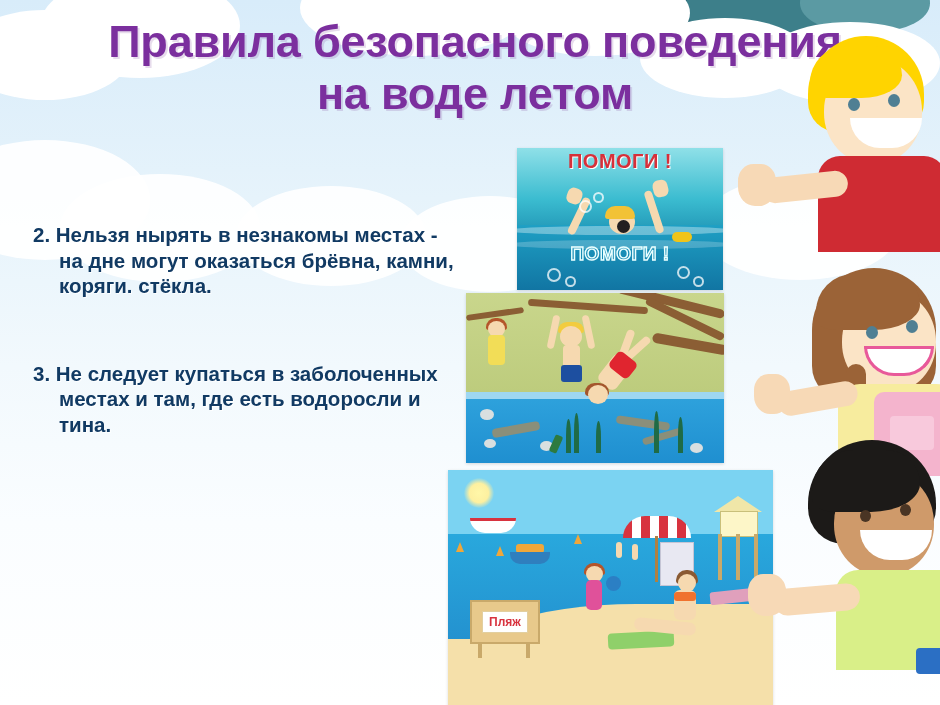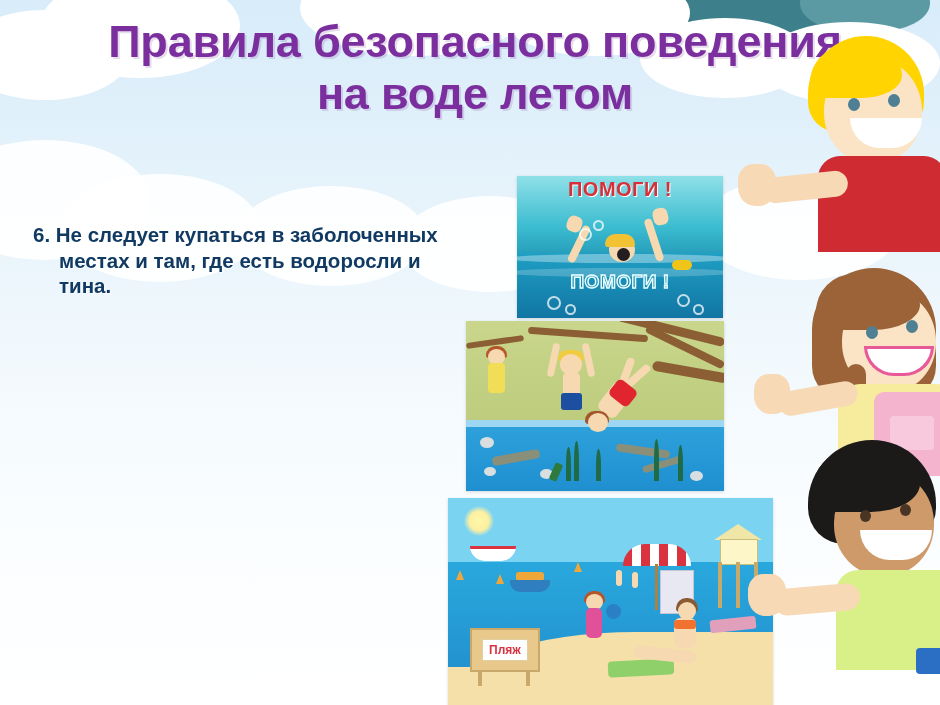--- a/index.html
+++ b/index.html
@@ -39,21 +39,21 @@
     color:#113a63;font-weight:bold;font-size:20.5px;line-height:25.5px;
     padding-left:26px;text-indent:-26px;
     text-shadow:1px 1px 0 rgba(255,255,255,.85);
   }
   .r1{margin-top:0;}
   .r2{margin-top:62px;}
   .r3{margin-top:62px;}
   .r4{margin-top:68px;}
 
   
-  .pic{position:absolute;overflow:hidden;z-index:5;box-shadow:0 1px 3px rgba(0,0,0,.15);margin-top:28px;}
+  .pic{position:absolute;overflow:hidden;z-index:5;box-shadow:0 1px 3px rgba(0,0,0,.15);}
 
   
   #pic1{left:517px;top:148px;width:206px;height:142px;
         background:linear-gradient(180deg,#8fe0e8 0%,#3bbcd0 36%,#1f93b4 62%,#1578a2 100%);}
   #pic1 .water{position:absolute;left:0;right:0;top:54%;bottom:0;
         background:linear-gradient(180deg,#1fa0c4 0%,#1175a3 100%);}
   #pic1 .wave{position:absolute;left:-6%;width:112%;height:9px;
         background:rgba(255,255,255,.35);border-radius:50%;}
   #pic1 .helpTop{position:absolute;top:2px;left:0;right:0;text-align:center;
         font-size:20px;font-weight:bold;color:#d6303a;letter-spacing:.5px;
@@ -253,21 +253,22 @@
     <div class="cld soft" style="left:-60px;top:140px;width:210px;height:120px;"></div>
     <div class="cld soft" style="left:60px;top:174px;width:200px;height:108px;"></div>
     <div class="cld soft" style="left:236px;top:186px;width:190px;height:100px;"></div>
     <div class="cld soft" style="left:400px;top:196px;width:180px;height:96px;"></div>
     <div class="cld soft" style="left:700px;top:176px;width:200px;height:104px;"></div>
   </div>
 
   <div id="title">Правила безопасного поведения на воде летом</div>
 
   <div id="rules">
-    <div class="rule r3">6. Не следует купаться в заболоченных местах и там, где есть водоросли и тина.</div>
+    <div class="rule r2">2. Нельзя нырять в незнакомы местах - на дне могут оказаться брёвна, камни, коряги. стёкла.</div>
+    <div class="rule r3">3. Не следует купаться в заболоченных местах и там, где есть водоросли и тина.</div>
   </div>
 
   <div class="pic" id="pic1">
     <div class="water"></div>
     <div class="wave" style="top:78px;"></div>
     <div class="wave" style="top:92px;opacity:.6;"></div>
     <div class="armL"></div>
     <div class="armR"></div>
     <div class="handL"></div>
     <div class="handR"></div>

